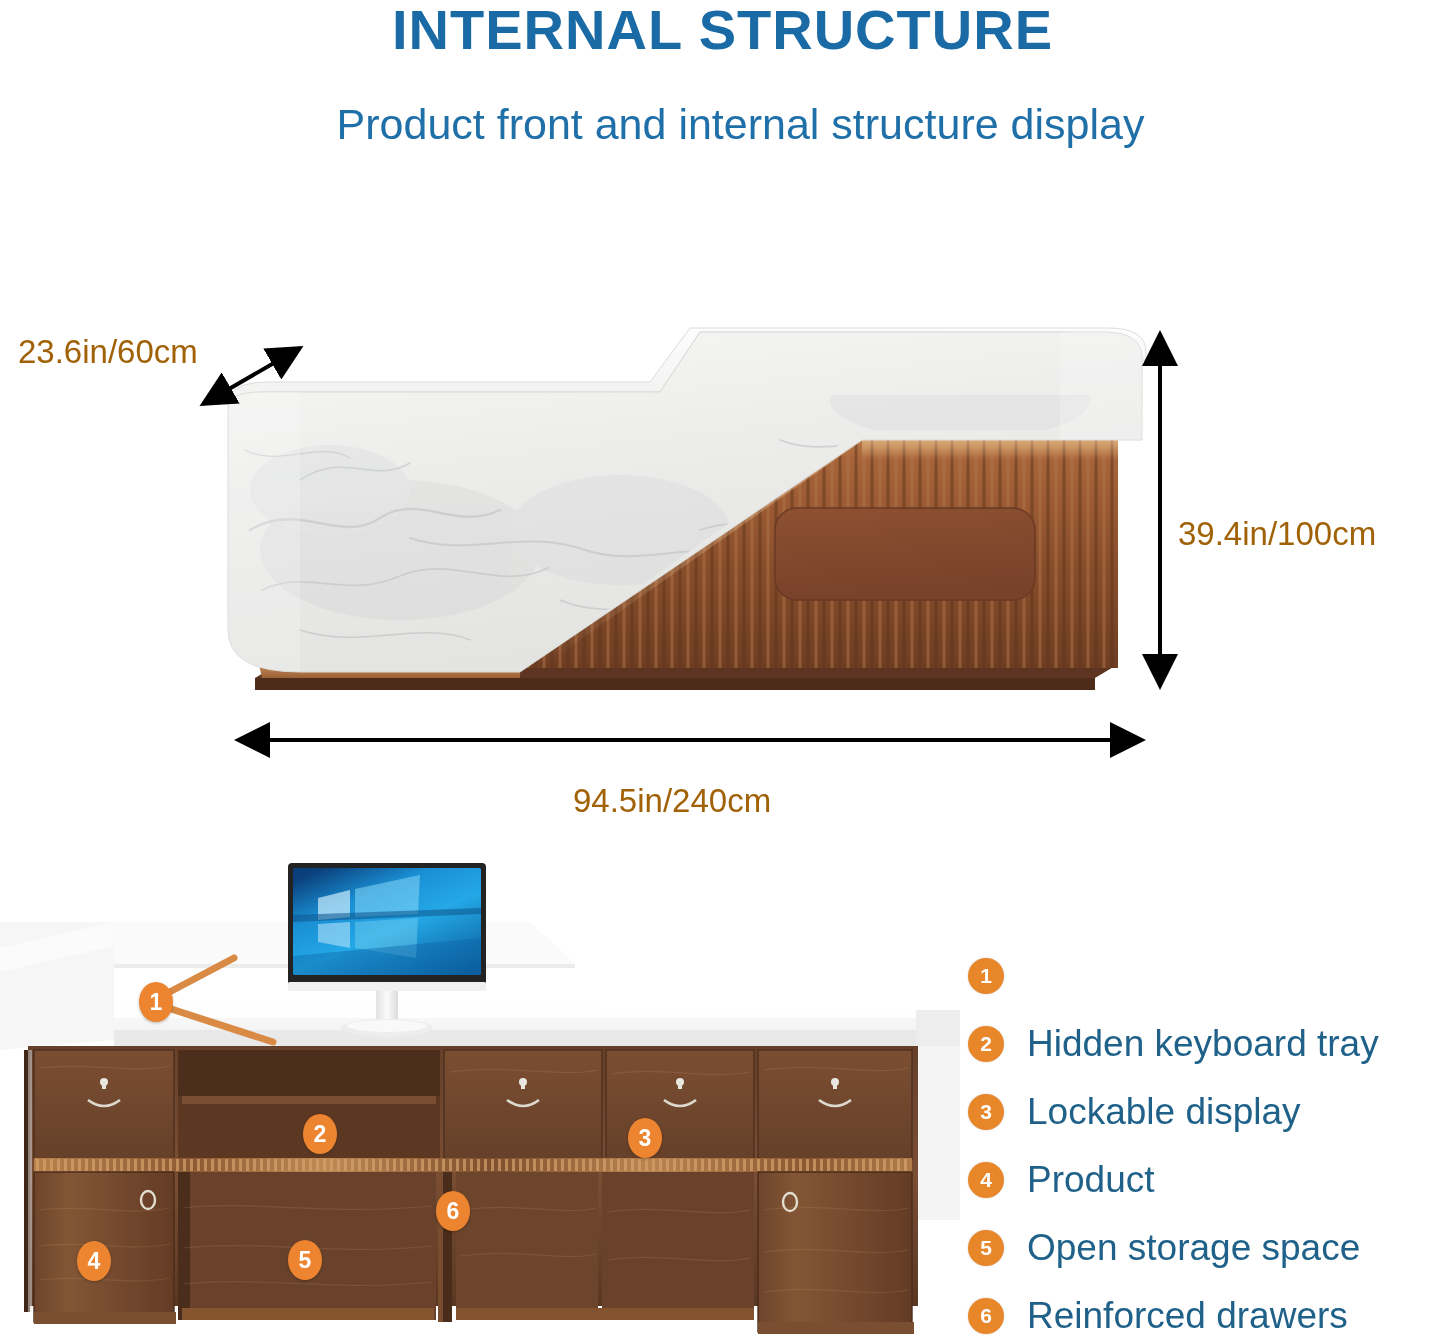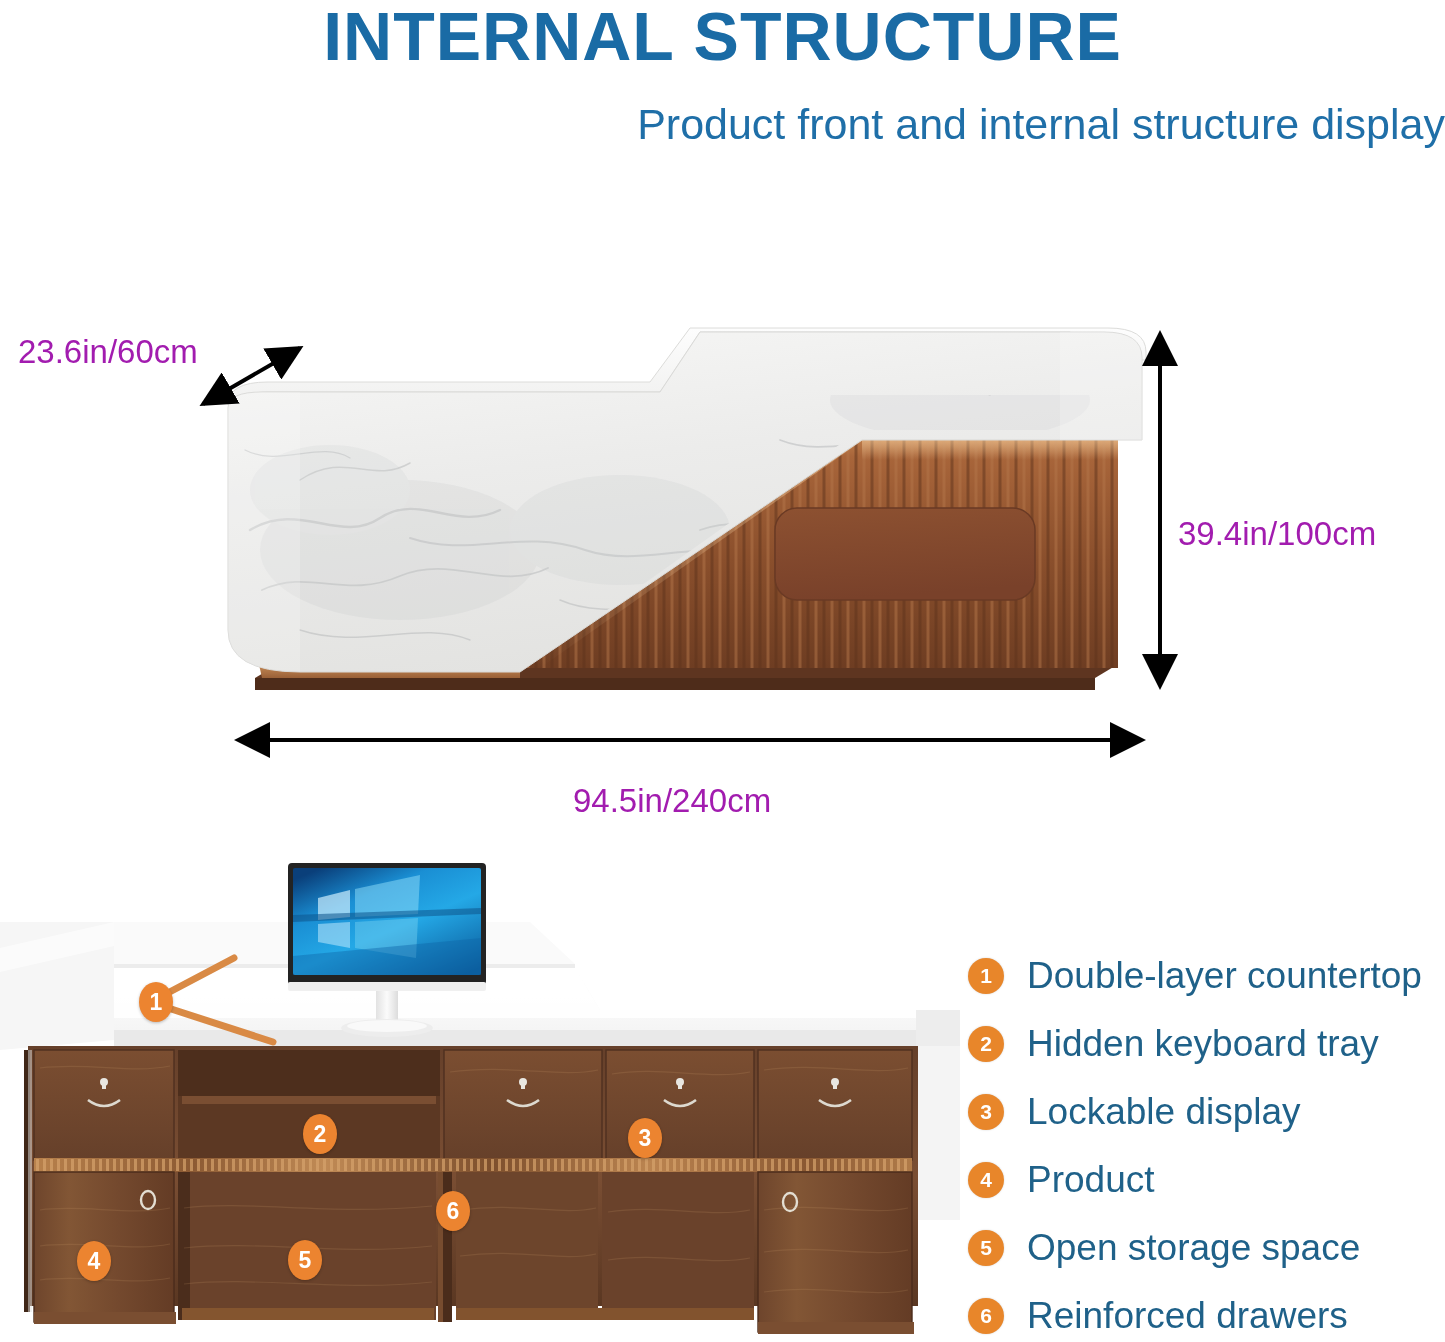--- a/index.html
+++ b/index.html
@@ -8,38 +8,38 @@
     background: #ffffff;
     font-family: "Liberation Sans", sans-serif;
     overflow: hidden;
   }
   #page { position: relative; width: 1445px; height: 1342px; background: #fff; }
 
   
   .title {
     position: absolute; left: 0; top: 2px; width: 1445px;
     text-align: center;
-    font-size: 68px; font-weight: 700; letter-spacing: 1px;
+    font-size: 56px; font-weight: 700; letter-spacing: 1px;
     color: #1a6ba5;
     line-height: 1.0;
     white-space: nowrap;
   }
   .subtitle {
     position: absolute; left: 0; top: 100px; width: 1445px;
-    text-align: right;
+    text-align: center;
     font-size: 43px; font-weight: 400;
     color: #1f6fa8;
     white-space: nowrap;
     padding-left: 36px;
   }
 
   
   .dim-label {
     position: absolute;
-    color: #a21caf;
+    color: #a16207;
     font-size: 33px;
     font-weight: 500;
     white-space: nowrap;
   }
   #dim-depth  { left: 18px;  top: 333px; }
   #dim-height { left: 1178px; top: 487px; margin-top: 28px; }
   #dim-width  { left: 573px; top: 750px; margin-top: 32px; }
 
   svg.overlay { position: absolute; left: 0; top: 0; width: 1445px; height: 1342px; pointer-events: none; }
 
@@ -621,21 +621,20 @@
     
     <svg style="position:absolute;left:0;top:0;width:960px;height:482px;pointer-events:none;">
       <line x1="162" y1="136" x2="234" y2="98" stroke="#d98a45" stroke-width="7" stroke-linecap="round"></line>
       <line x1="162" y1="146" x2="273" y2="182" stroke="#d98a45" stroke-width="7" stroke-linecap="round"></line>
     </svg>
   </div>
 
   <div id="legend">
     <div class="legend-row">
       <div class="legend-badge">1</div>
-      <div class="legend-text">Double-layer countertop</div>
     </div>
     <div class="legend-row">
       <div class="legend-badge">2</div>
       <div class="legend-text">Hidden keyboard tray</div>
     </div>
     <div class="legend-row">
       <div class="legend-badge">3</div>
       <div class="legend-text">Lockable display</div>
     </div>
     <div class="legend-row">

